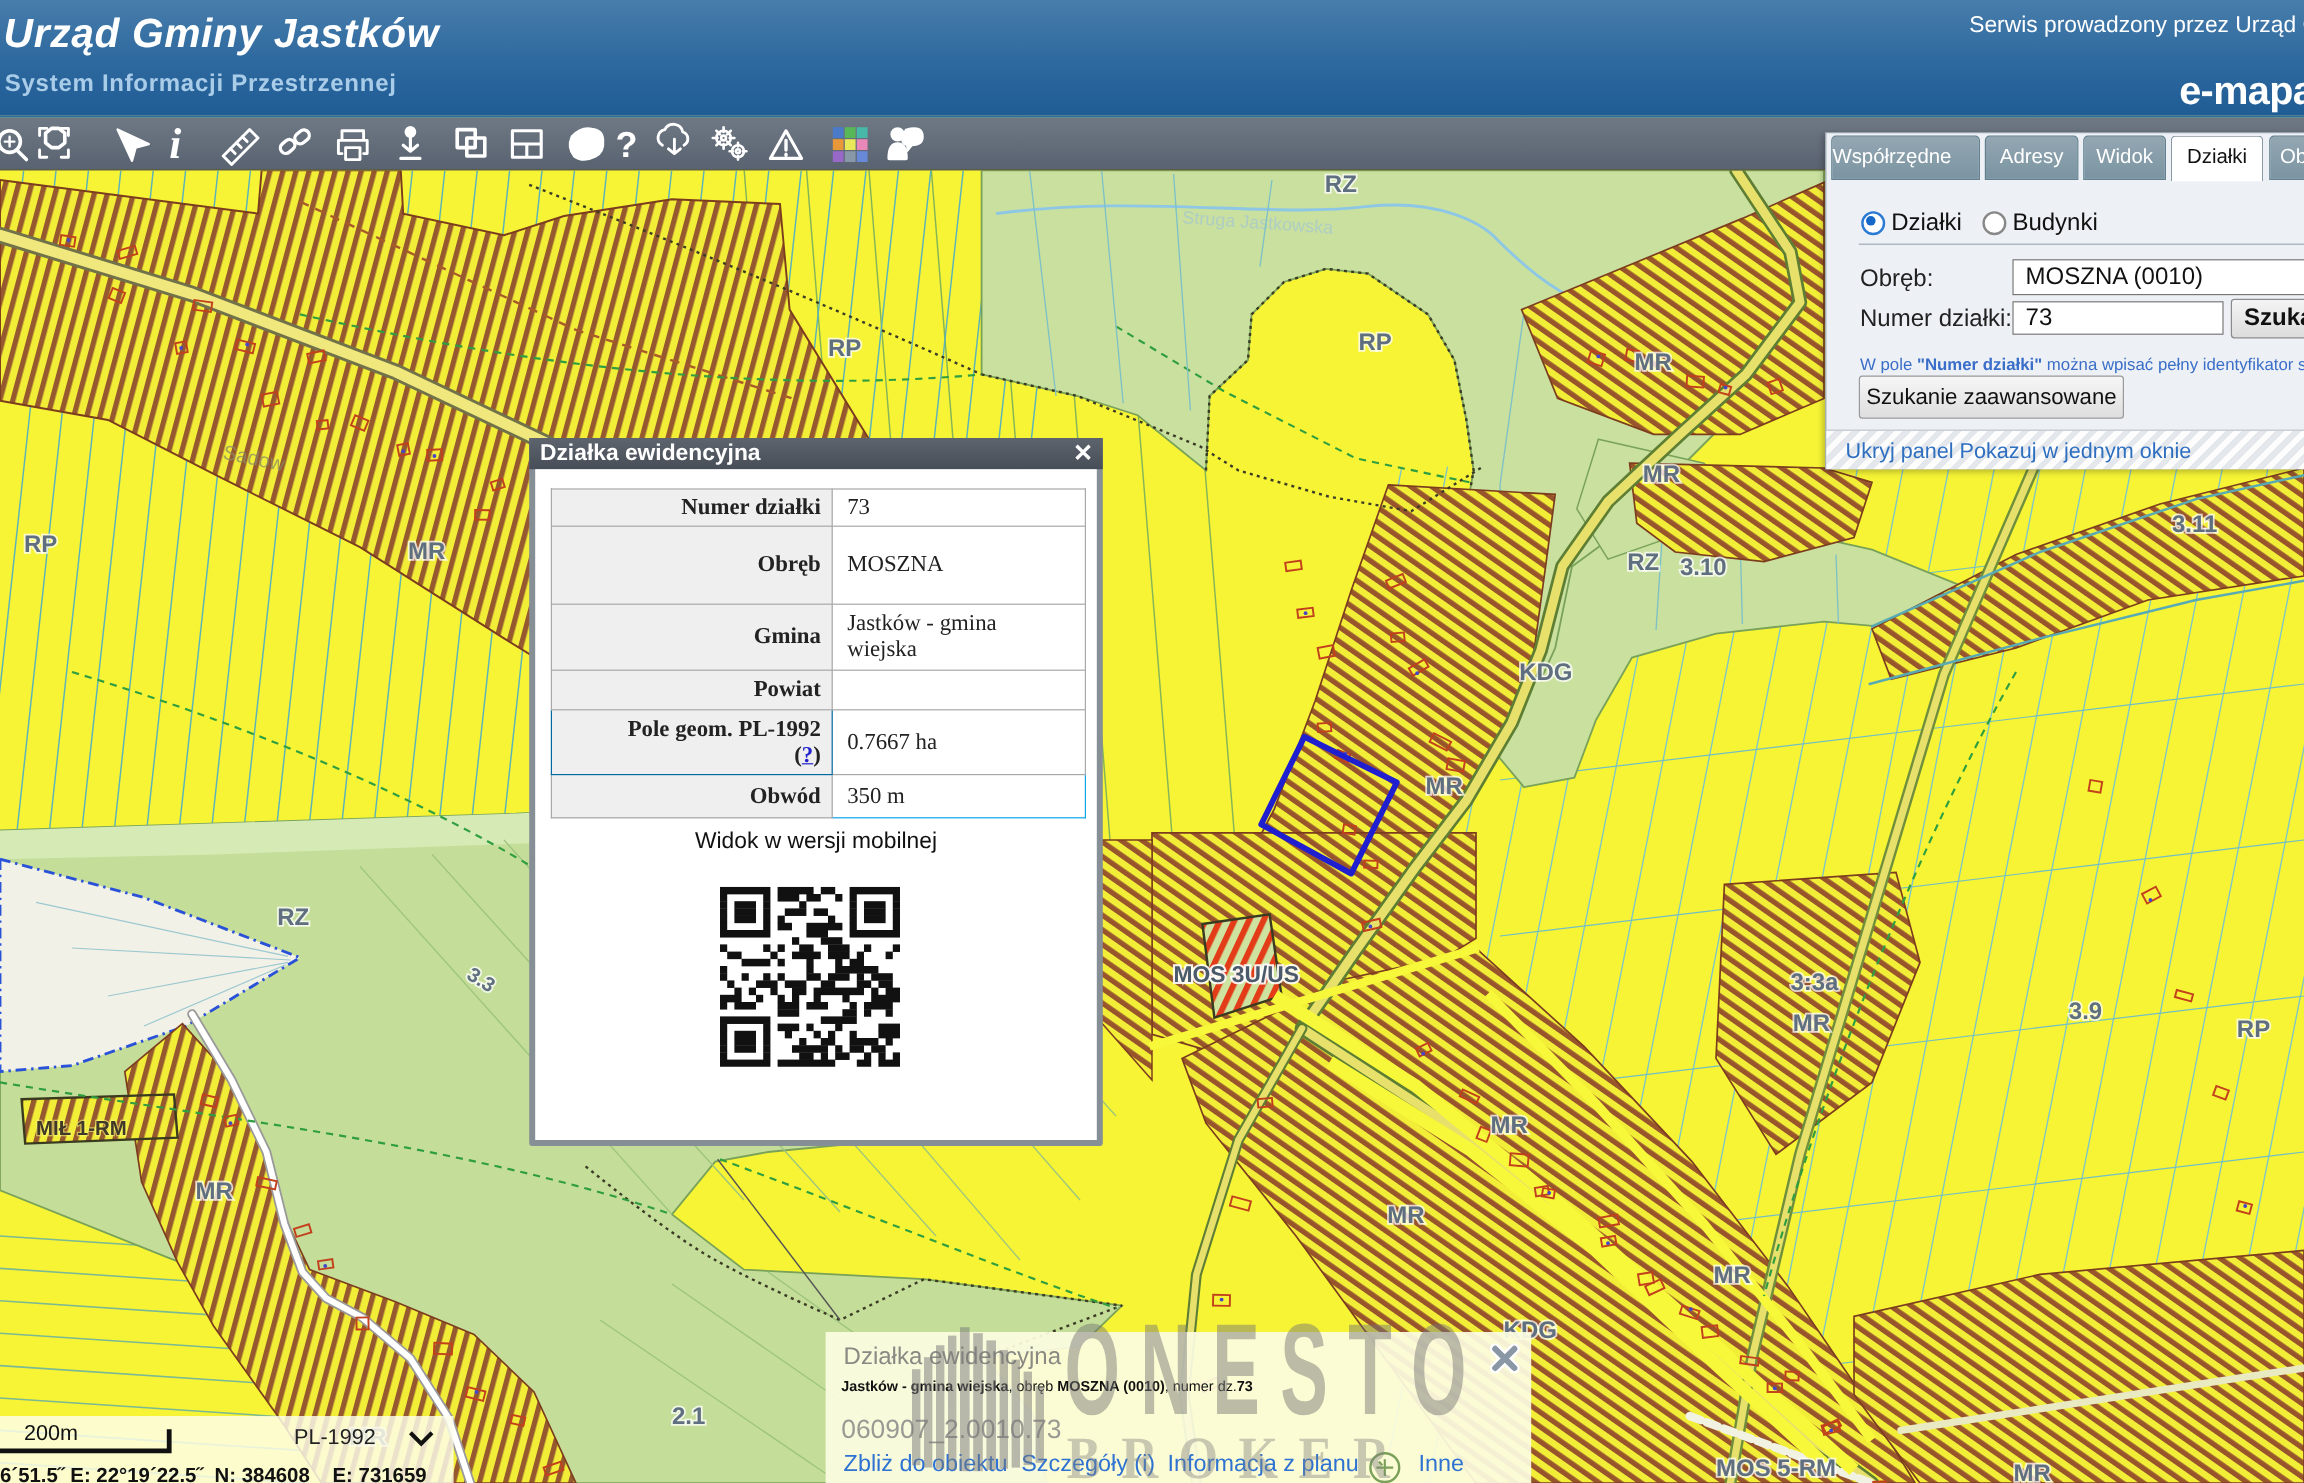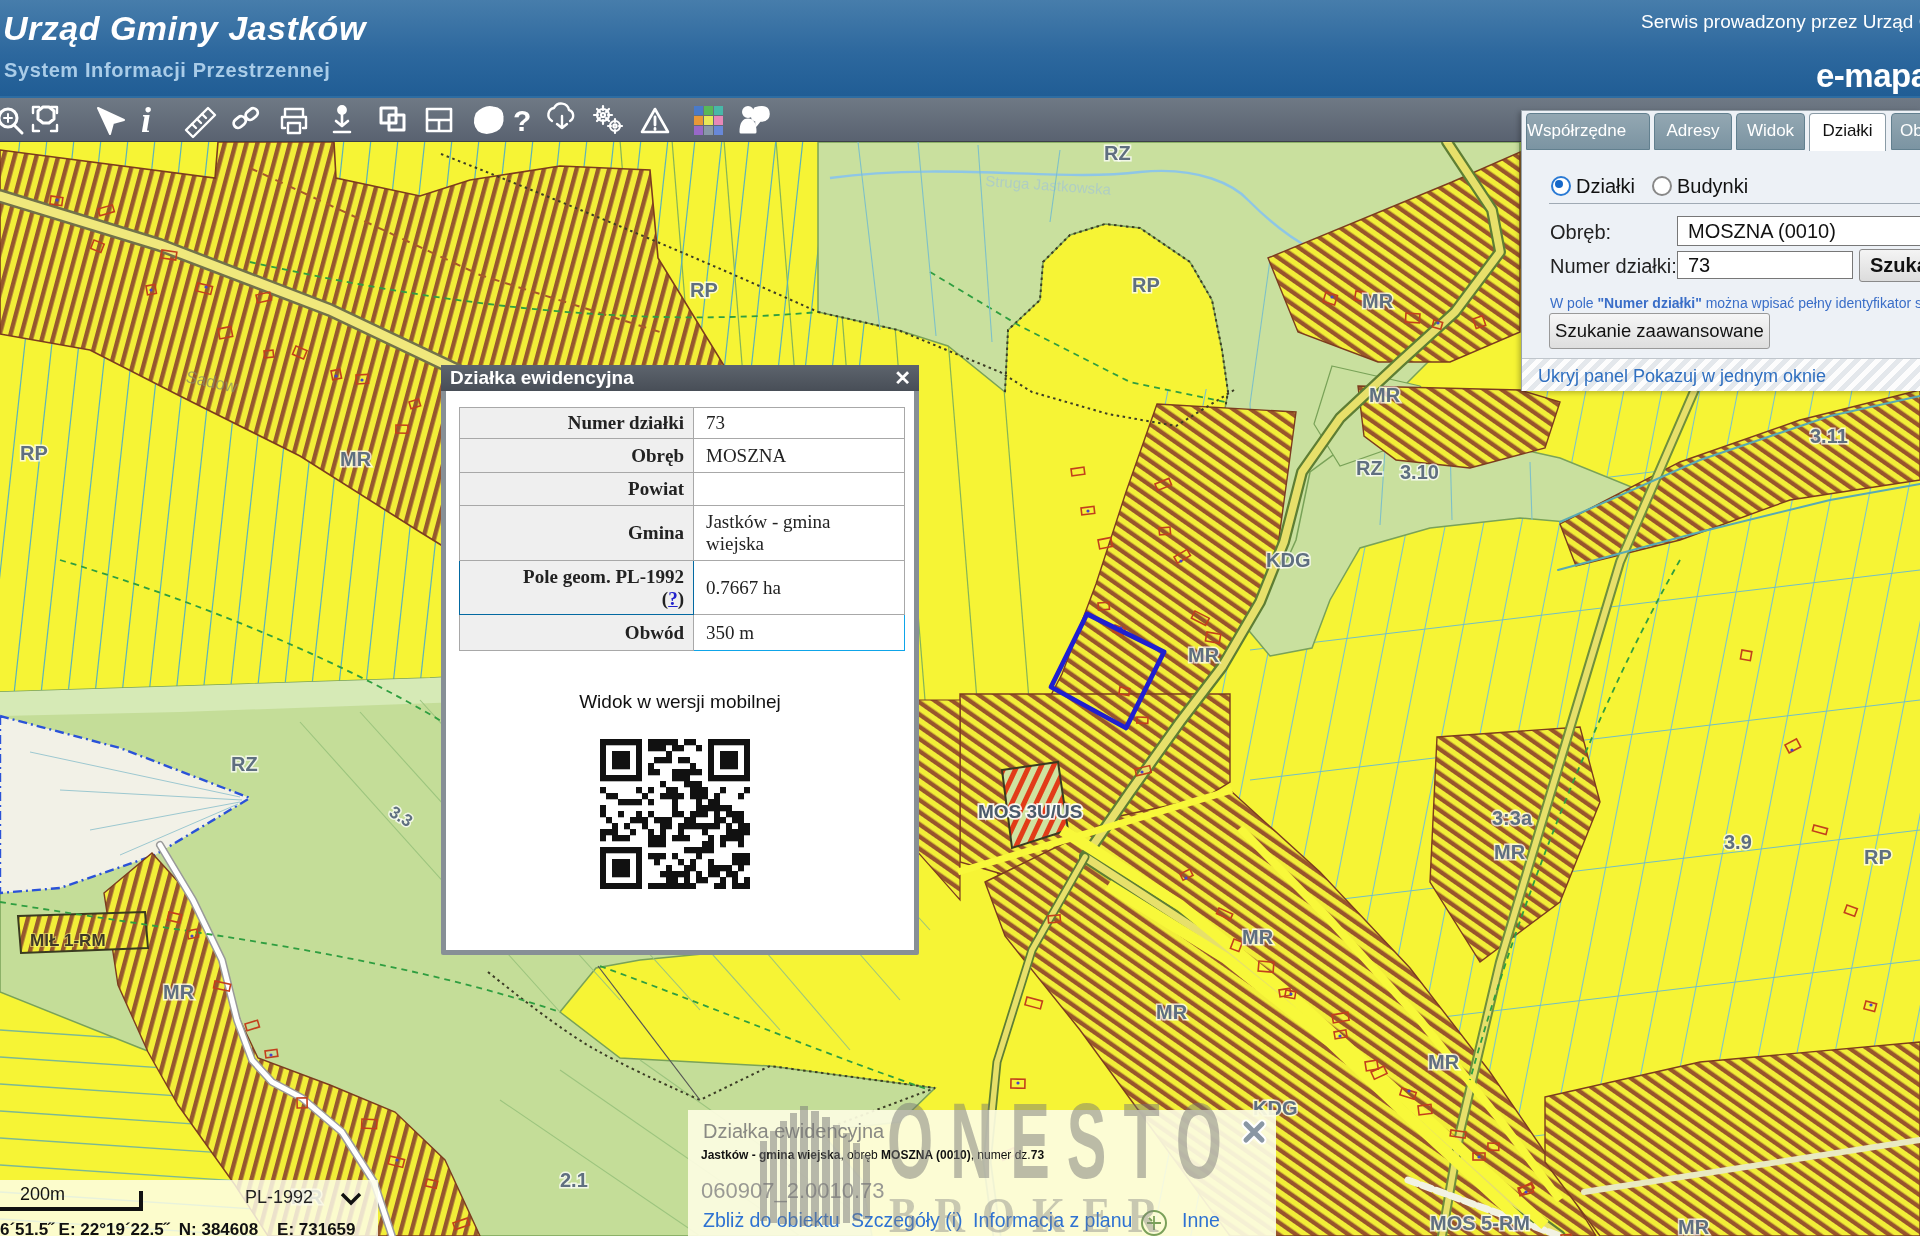--- a/index.html
+++ b/index.html
@@ -485,29 +485,29 @@
   </div>
   <div class="abs" style="left:5px;top:26px;width:468px;height:559px;background:#fff">
     <table style="position:absolute;left:13px;top:16px;width:446px;border-collapse:collapse;font-size:19px;color:#222;font-family:Liberation Serif, serif">
       <tbody>
             <tr>
               <td style="border:1px solid #a8a8a8;background:#efefef;font-weight:bold;text-align:right;padding:4px 9px;width:215px;height:21px">Numer działki</td>
               <td style="border:1px solid #a8a8a8;padding:4px 12px">73</td>
             </tr>
       <tr>
               <td style="border:1px solid #a8a8a8;background:#efefef;font-weight:bold;text-align:right;padding:5px 9px;height:23px">Obręb</td>
-              <td style="border:1px solid #a8a8a8;padding:5px 12px">MOSZNA</td>
+              <td style="border:1px solid #a8a8a8;padding:21px 12px">MOSZNA</td>
+            </tr>
+      <tr>
+              <td style="border:1px solid #a8a8a8;background:#efefef;font-weight:bold;text-align:right;padding:4px 9px;height:46px">Gmina</td>
+              <td style="border:1px solid #a8a8a8;padding:4px 12px">Jastków - gmina wiejska</td>
             </tr>
       <tr>
               <td style="border:1px solid #a8a8a8;background:#efefef;font-weight:bold;text-align:right;padding:4px 9px;height:24px">Powiat</td>
               <td style="border:1px solid #a8a8a8;padding:4px 12px"></td>
-            </tr>
-      <tr>
-              <td style="border:1px solid #a8a8a8;background:#efefef;font-weight:bold;text-align:right;padding:4px 9px;height:46px">Gmina</td>
-              <td style="border:1px solid #a8a8a8;padding:4px 12px">Jastków - gmina wiejska</td>
             </tr>
       <tr>
               <td style="border:1px solid #0369a1;background:#efefef;font-weight:bold;text-align:right;padding:4px 9px;height:45px">Pole geom. PL-1992<br>(<a style="color:#2222cc;text-decoration:underline">?</a>)</td>
               <td style="border:1px solid #a8a8a8;padding:4px 12px">0.7667 ha</td>
             </tr>
       <tr>
               <td style="border:1px solid #a8a8a8;background:#efefef;font-weight:bold;text-align:right;padding:5px 9px;height:25px">Obwód</td>
               <td style="border:1px solid #0ea5e9;padding:5px 12px">350 m</td>
             </tr>
     </tbody>

